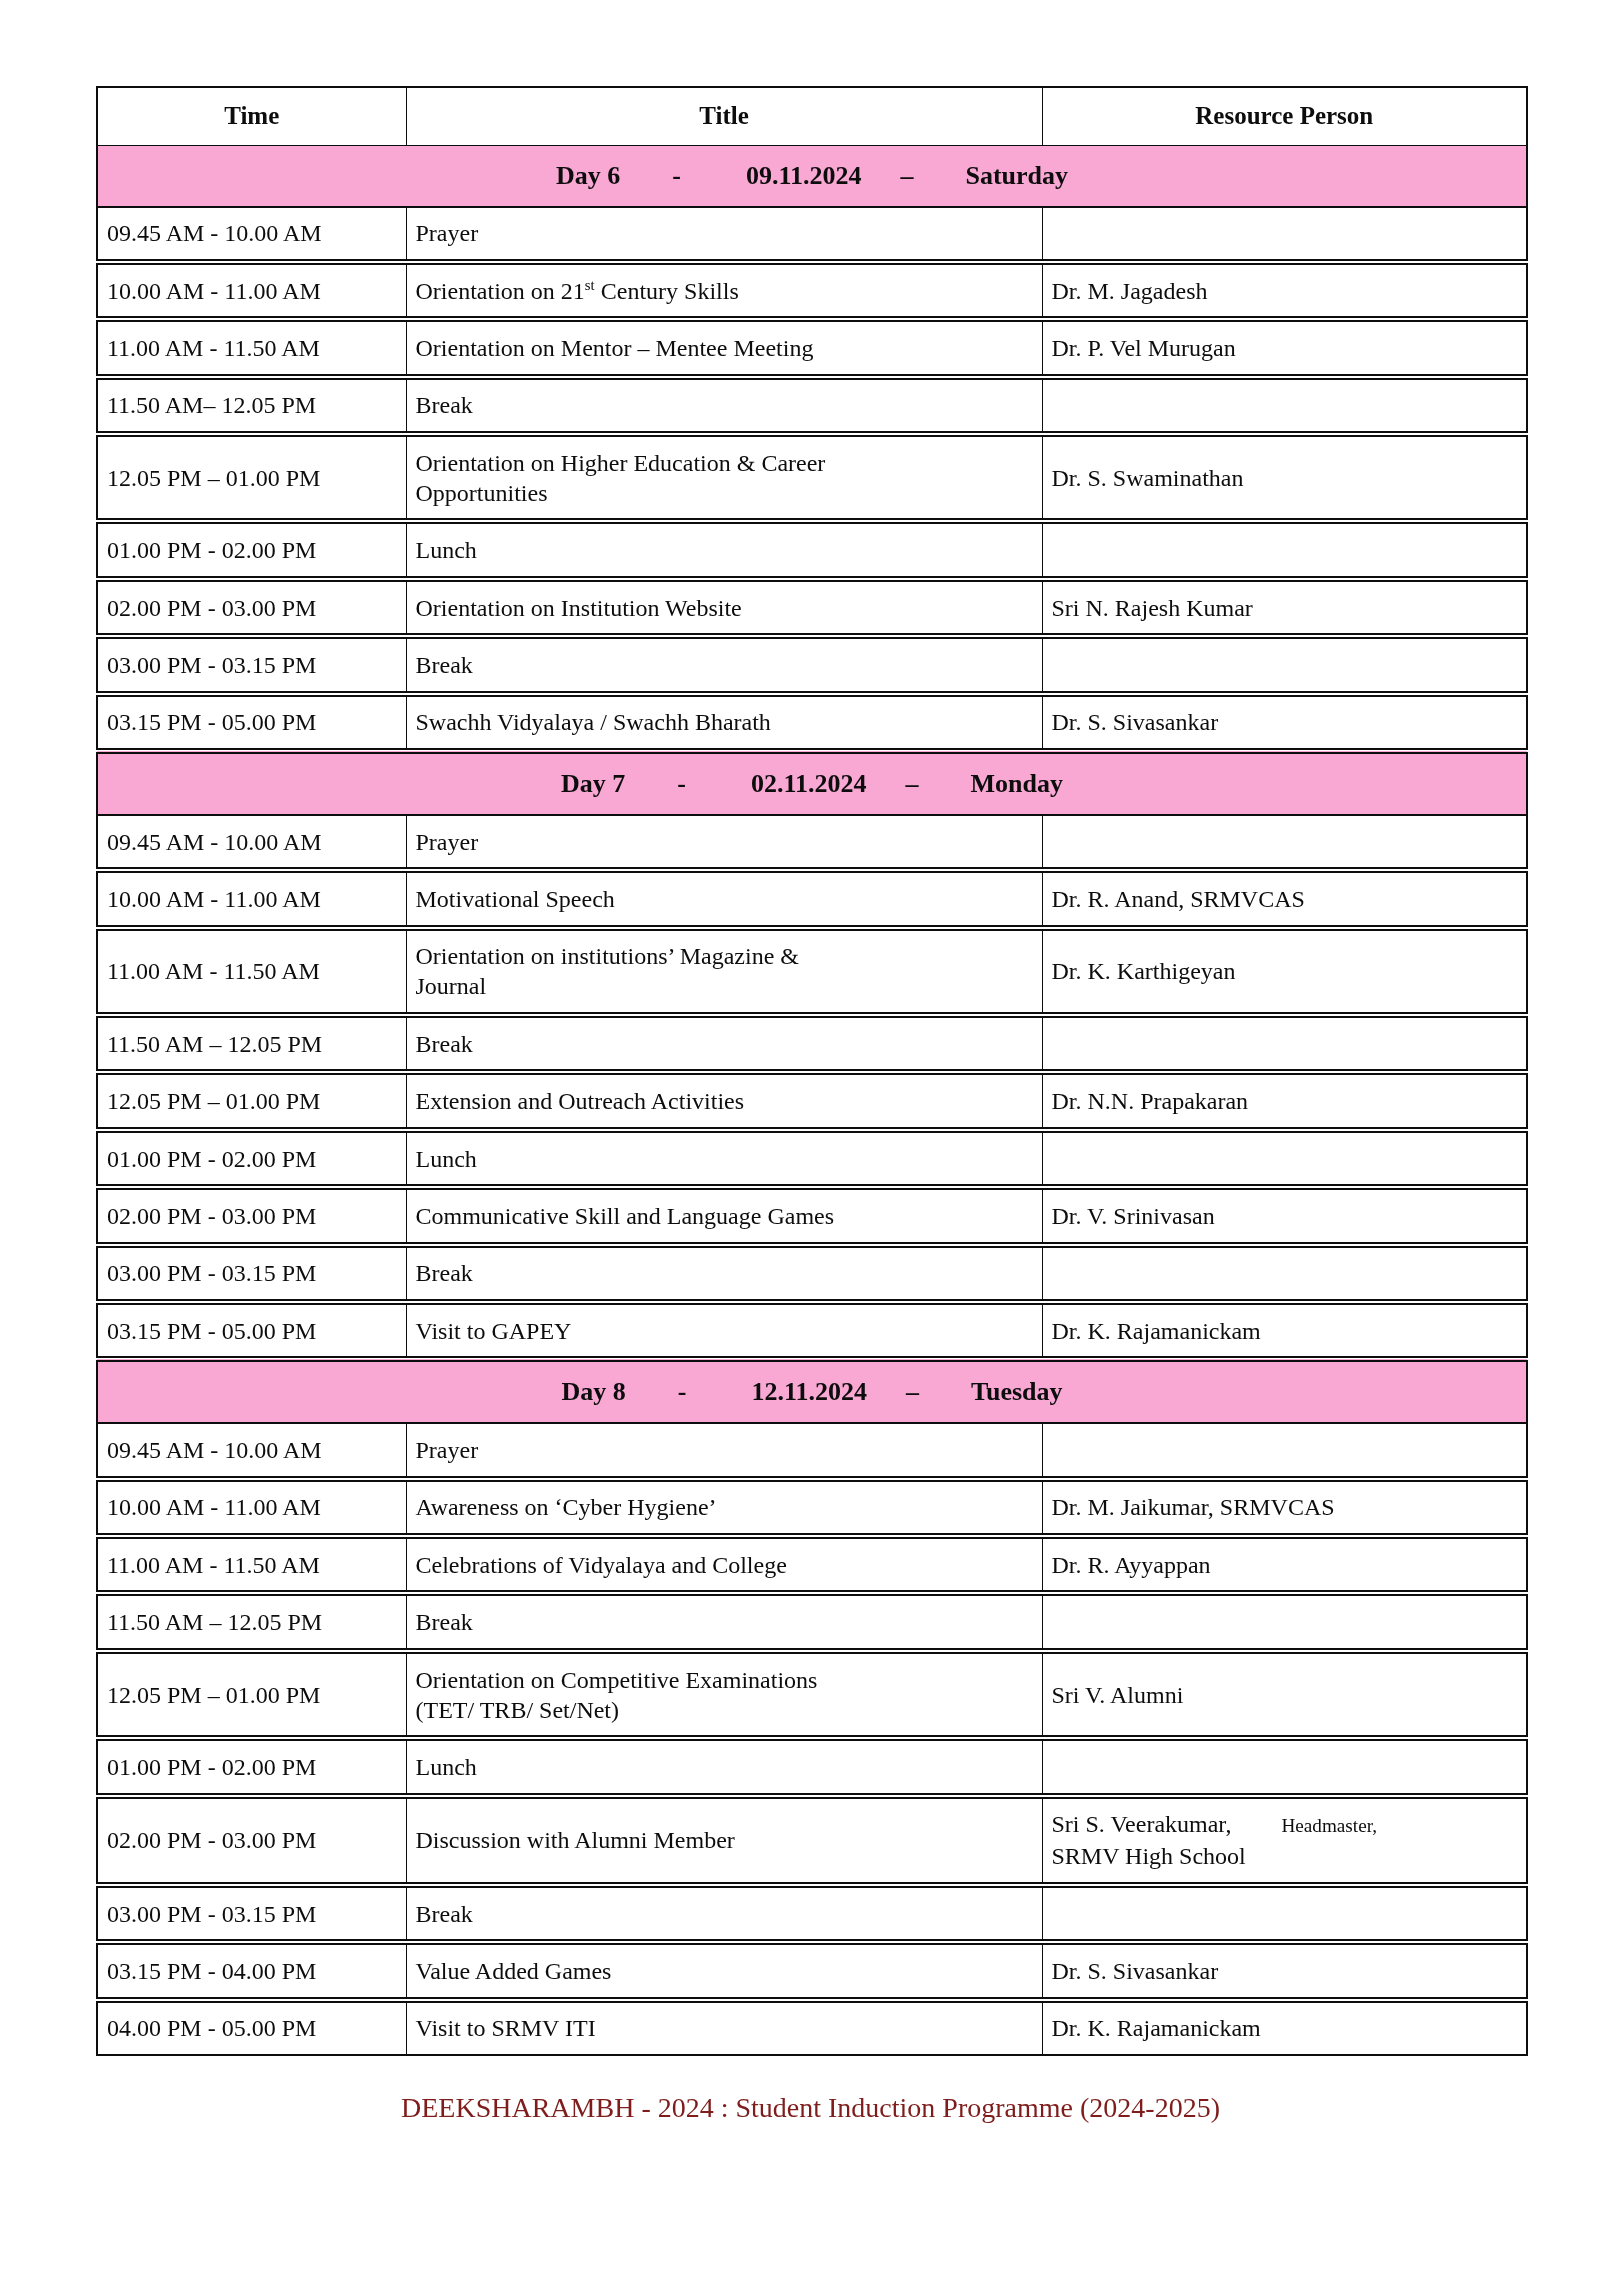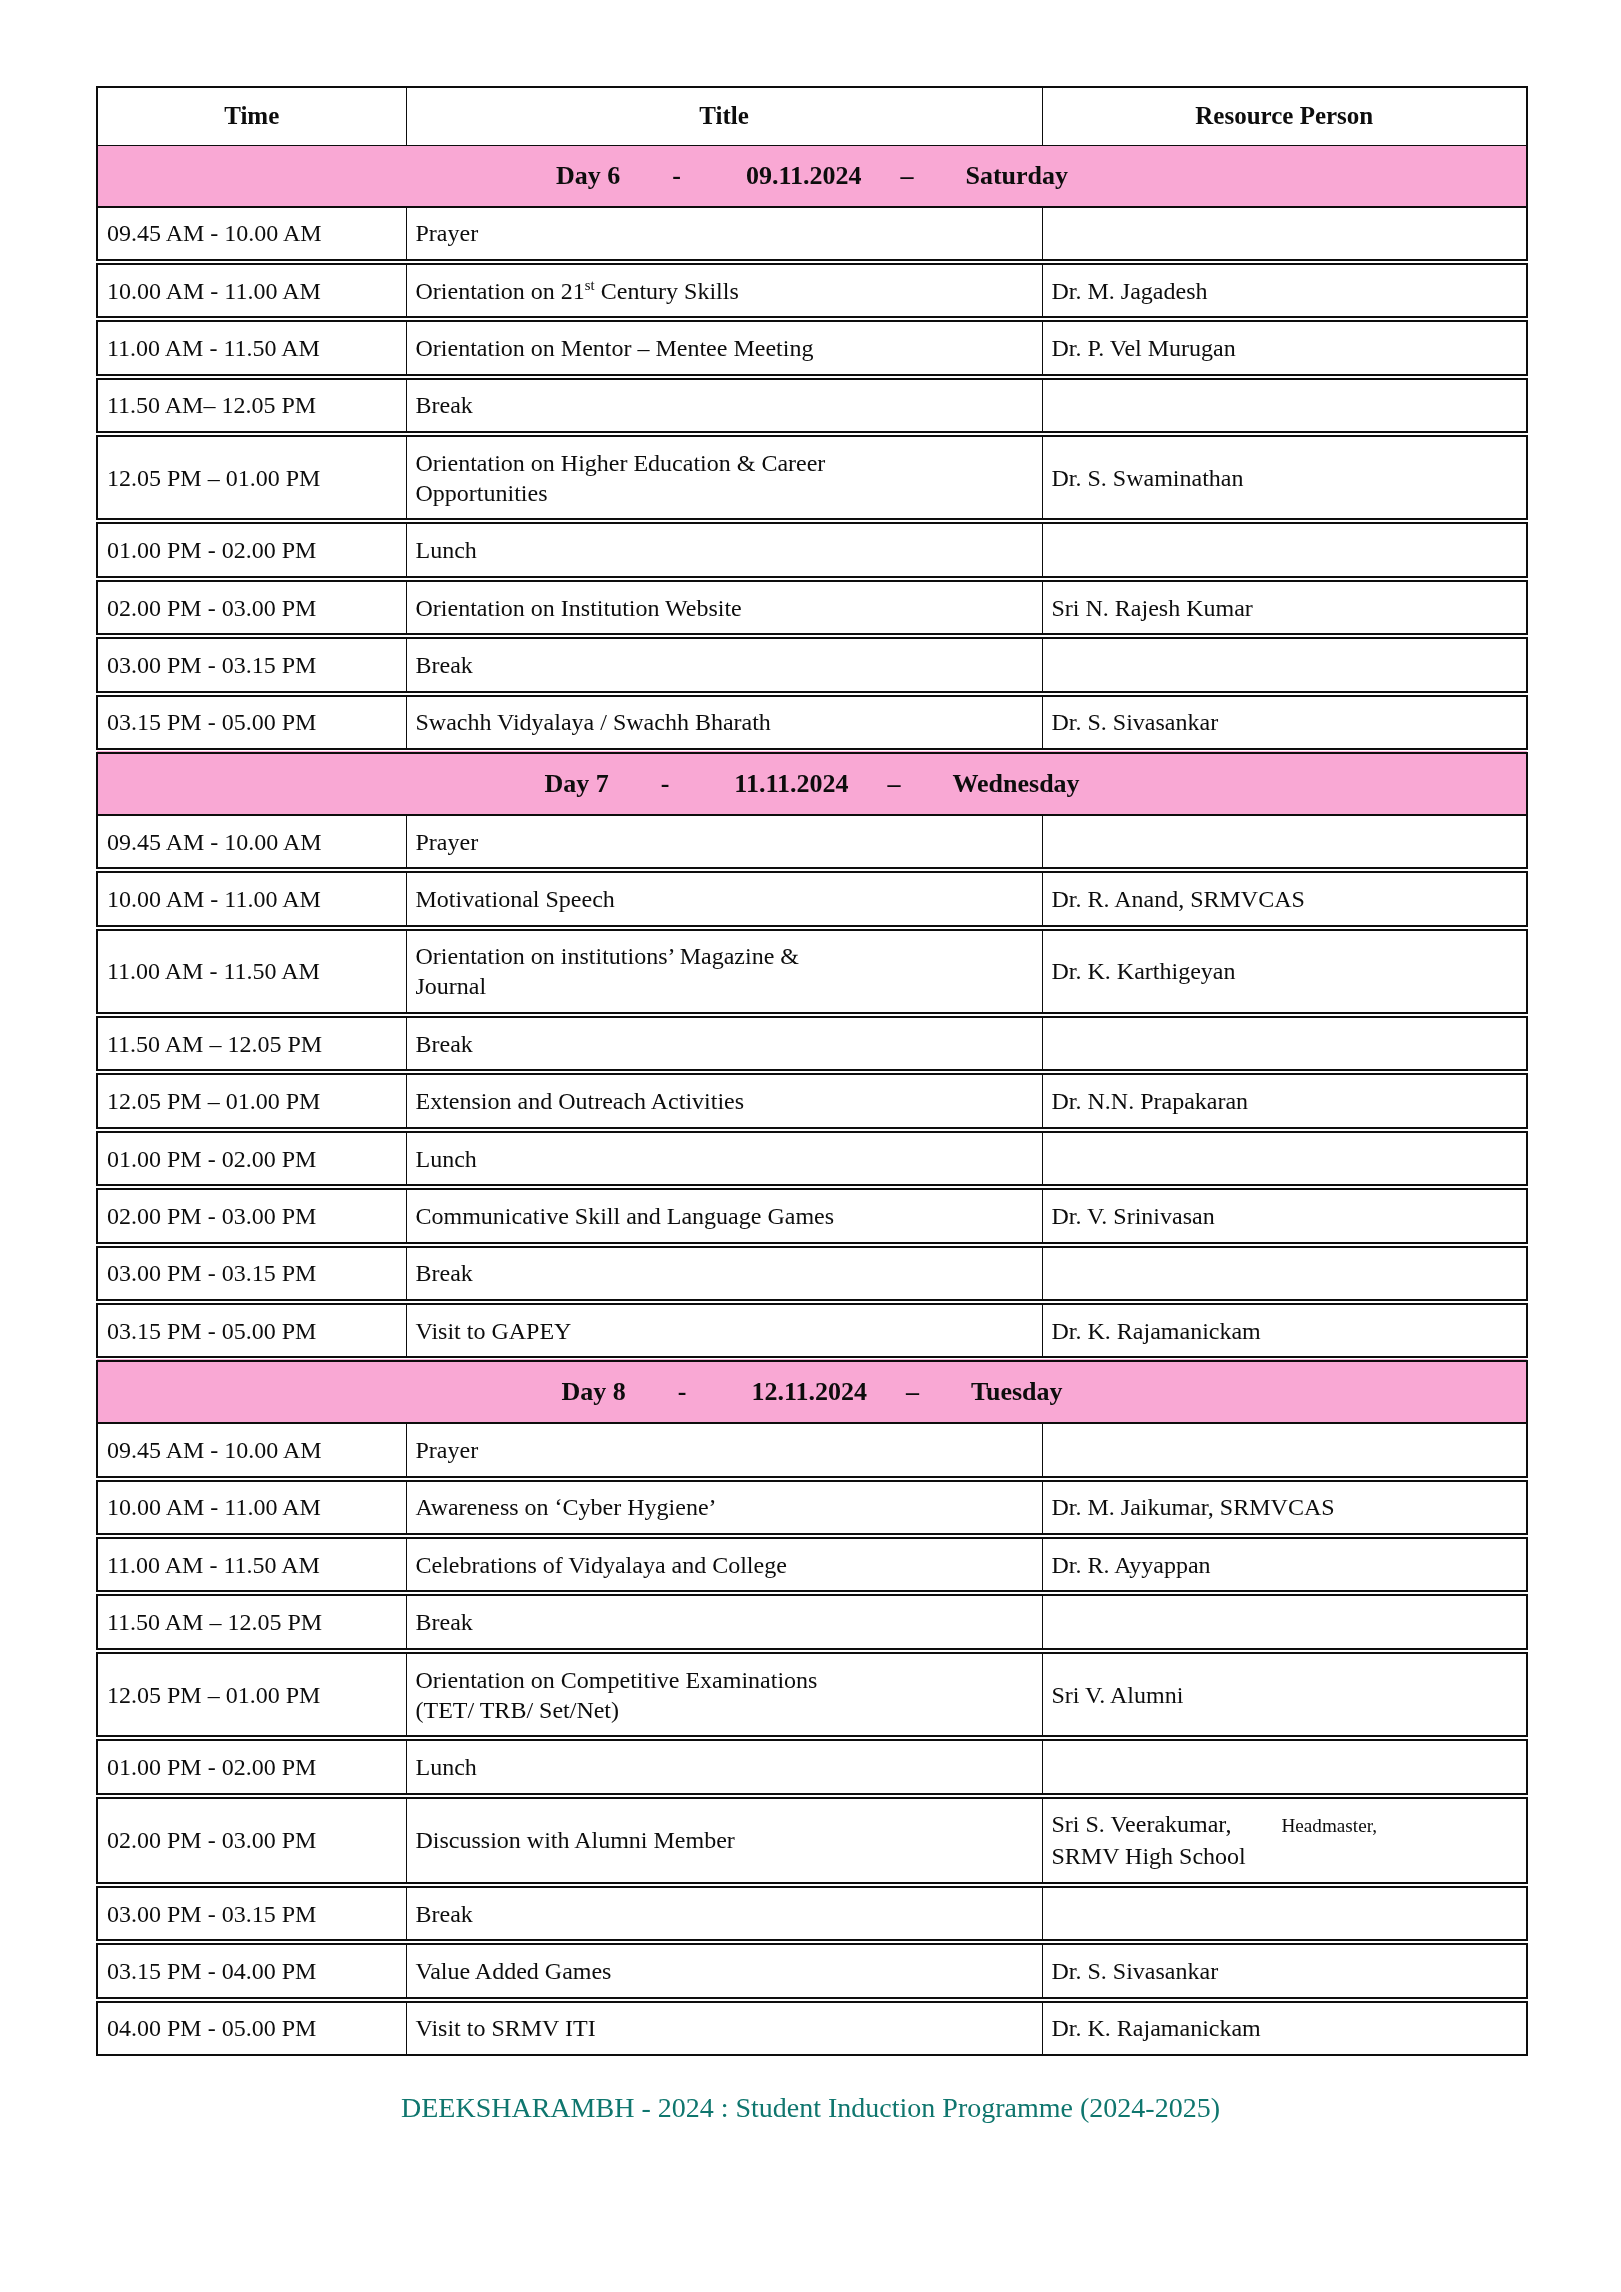--- a/index.html
+++ b/index.html
@@ -64,21 +64,21 @@
 
   sup { font-size: 0.62em; line-height: 0; vertical-align: super; }
   .small { font-size: 0.8em; margin-left: 44px; }
 
   .footer {
     width: 1429px;
     margin-left: 96px;
     margin-top: 36px;
     text-align: center;
     font-size: 28px;
-    color: #0f766e;
+    color: #7f1d1d;
   }
 </style>
 </head>
 <body>
 
 <div class="page">
   <table class="schedule">
     <colgroup>
       <col class="c-time">
       <col class="c-title">
@@ -135,21 +135,21 @@
           <td class="cell-time">03.00 PM - 03.15 PM</td>
           <td class="cell-title">Break</td>
           <td class="cell-person"></td>
         </tr>
         <tr class="item">
           <td class="cell-time">03.15 PM - 05.00 PM</td>
           <td class="cell-title">Swachh Vidyalaya / Swachh Bharath</td>
           <td class="cell-person">Dr. S. Sivasankar</td>
         </tr>
         <tr class="band">
-          <td colspan="3">Day 7  -   11.11.2024  –  Wednesday</td>
+          <td colspan="3">Day 7  -   02.11.2024  –  Monday</td>
         </tr>
         <tr class="item first-item">
           <td class="cell-time">09.45 AM - 10.00 AM</td>
           <td class="cell-title">Prayer</td>
           <td class="cell-person"></td>
         </tr>
         <tr class="item">
           <td class="cell-time">10.00 AM - 11.00 AM</td>
           <td class="cell-title">Motivational Speech</td>
           <td class="cell-person">Dr. R. Anand, SRMVCAS</td>

